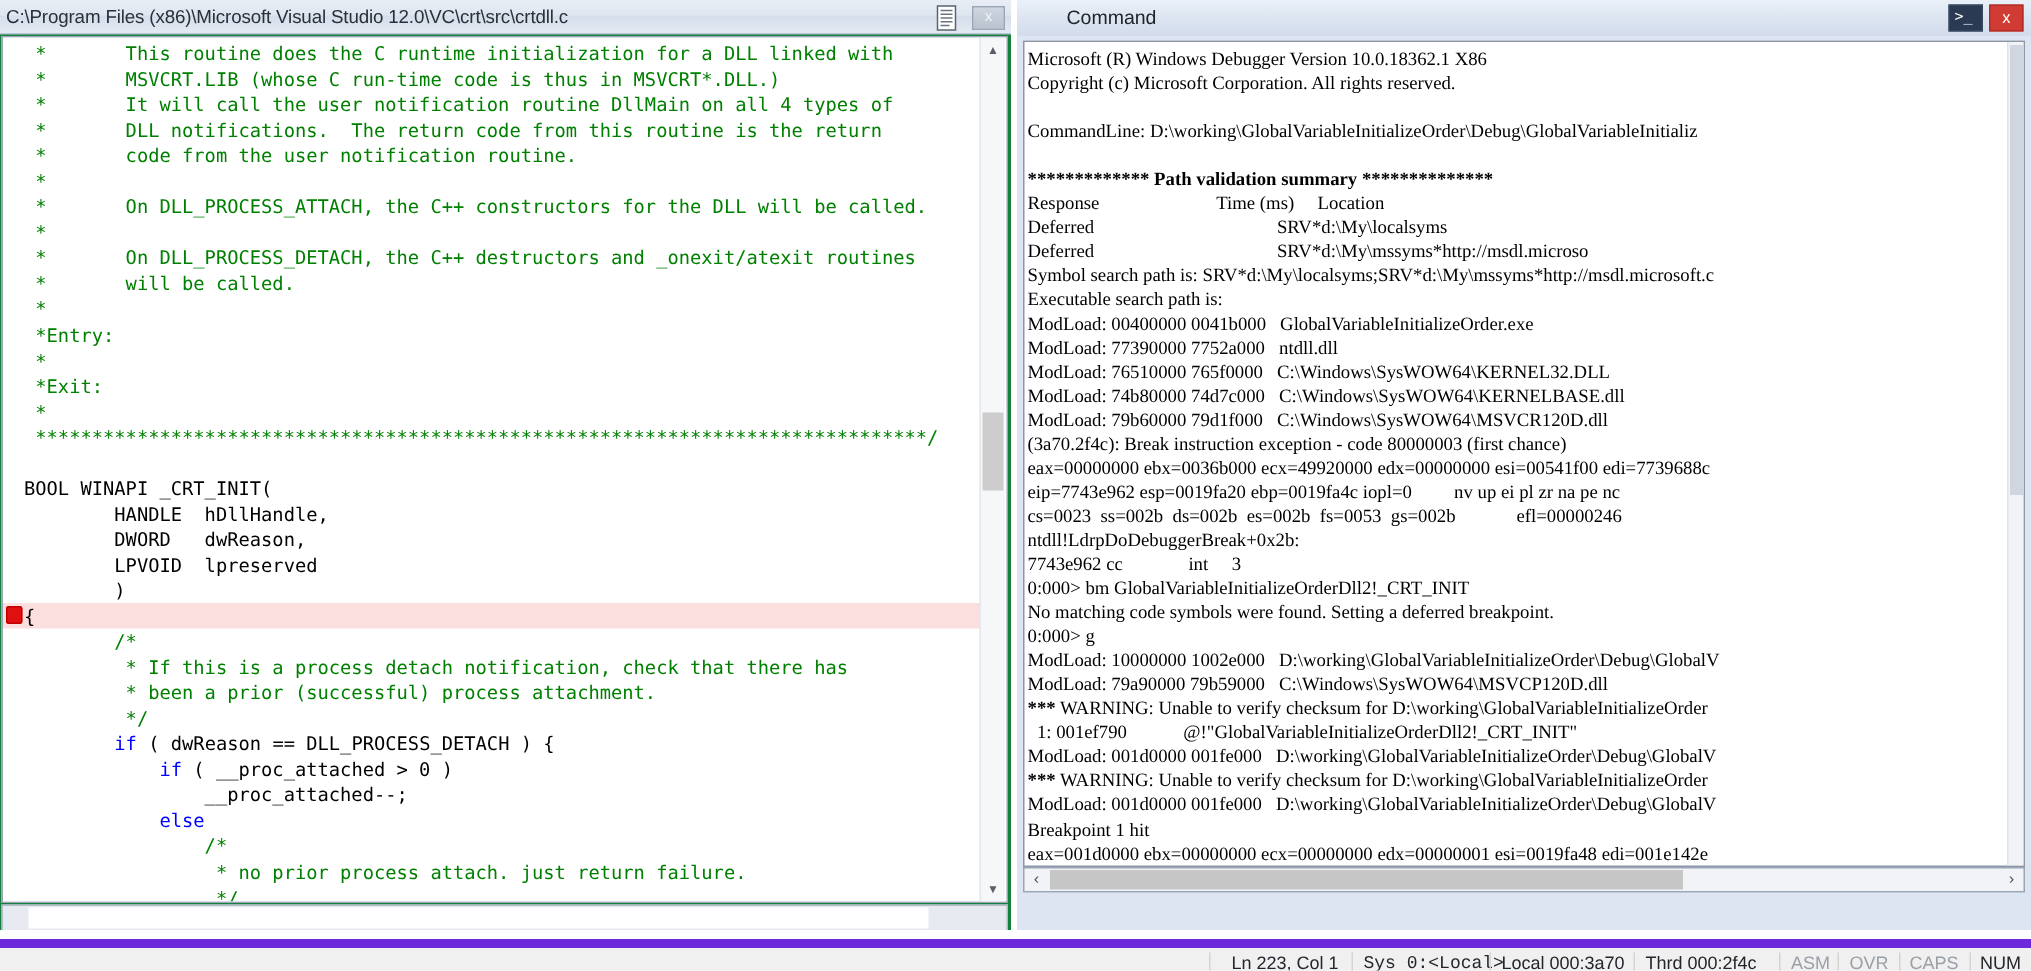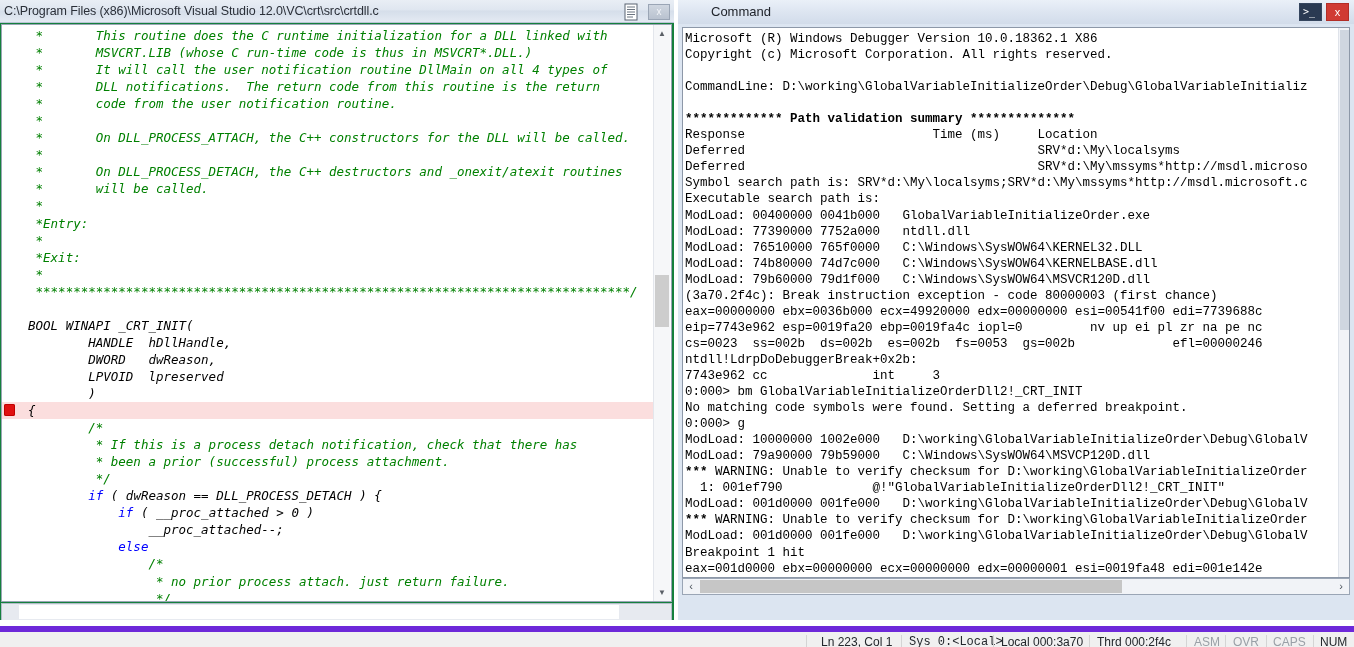--- a/index.html
+++ b/index.html
@@ -94,23 +94,22 @@
     left: 0; top: 2px;
     width: 652px;
     font-family: "DejaVu Sans Mono", "Liberation Mono", monospace;
     font-size: 12.5px;
     line-height: 17.05px;
     white-space: pre;
   }
   .cl {
     position: relative;
     height: 17.05px;
-    padding-left: 26px;
+    padding-left: 14px;
     color: #008000;
-    font-style: italic;
   }
   .cl.bp-line {
     background: #fbdede;
   }
   .bp-dot {
     position: absolute;
     left: 2px; top: 2px;
     width: 11px; height: 12px;
     background: #e01010;
     border-radius: 2px;
@@ -229,21 +228,21 @@
     height: 551px;
     background: #ffffff;
     border: 1px solid #8d98a8;
     box-sizing: border-box;
     overflow: hidden;
   }
   .cmd-out {
     position: absolute;
     left: 2px; top: 3px;
     width: 655px;
-    font-family: Liberation Mono, monospace;
+    font-family: Liberation Serif, serif;
     font-size: 12.5px;
     line-height: 16.05px;
     white-space: pre;
     color: #000000;
   }
   .ol { height: 16.05px; }
   .ol-selwrap { height: 16.05px; }
   .ol b { font-weight: bold; }
 
   .cmd-vscroll {

